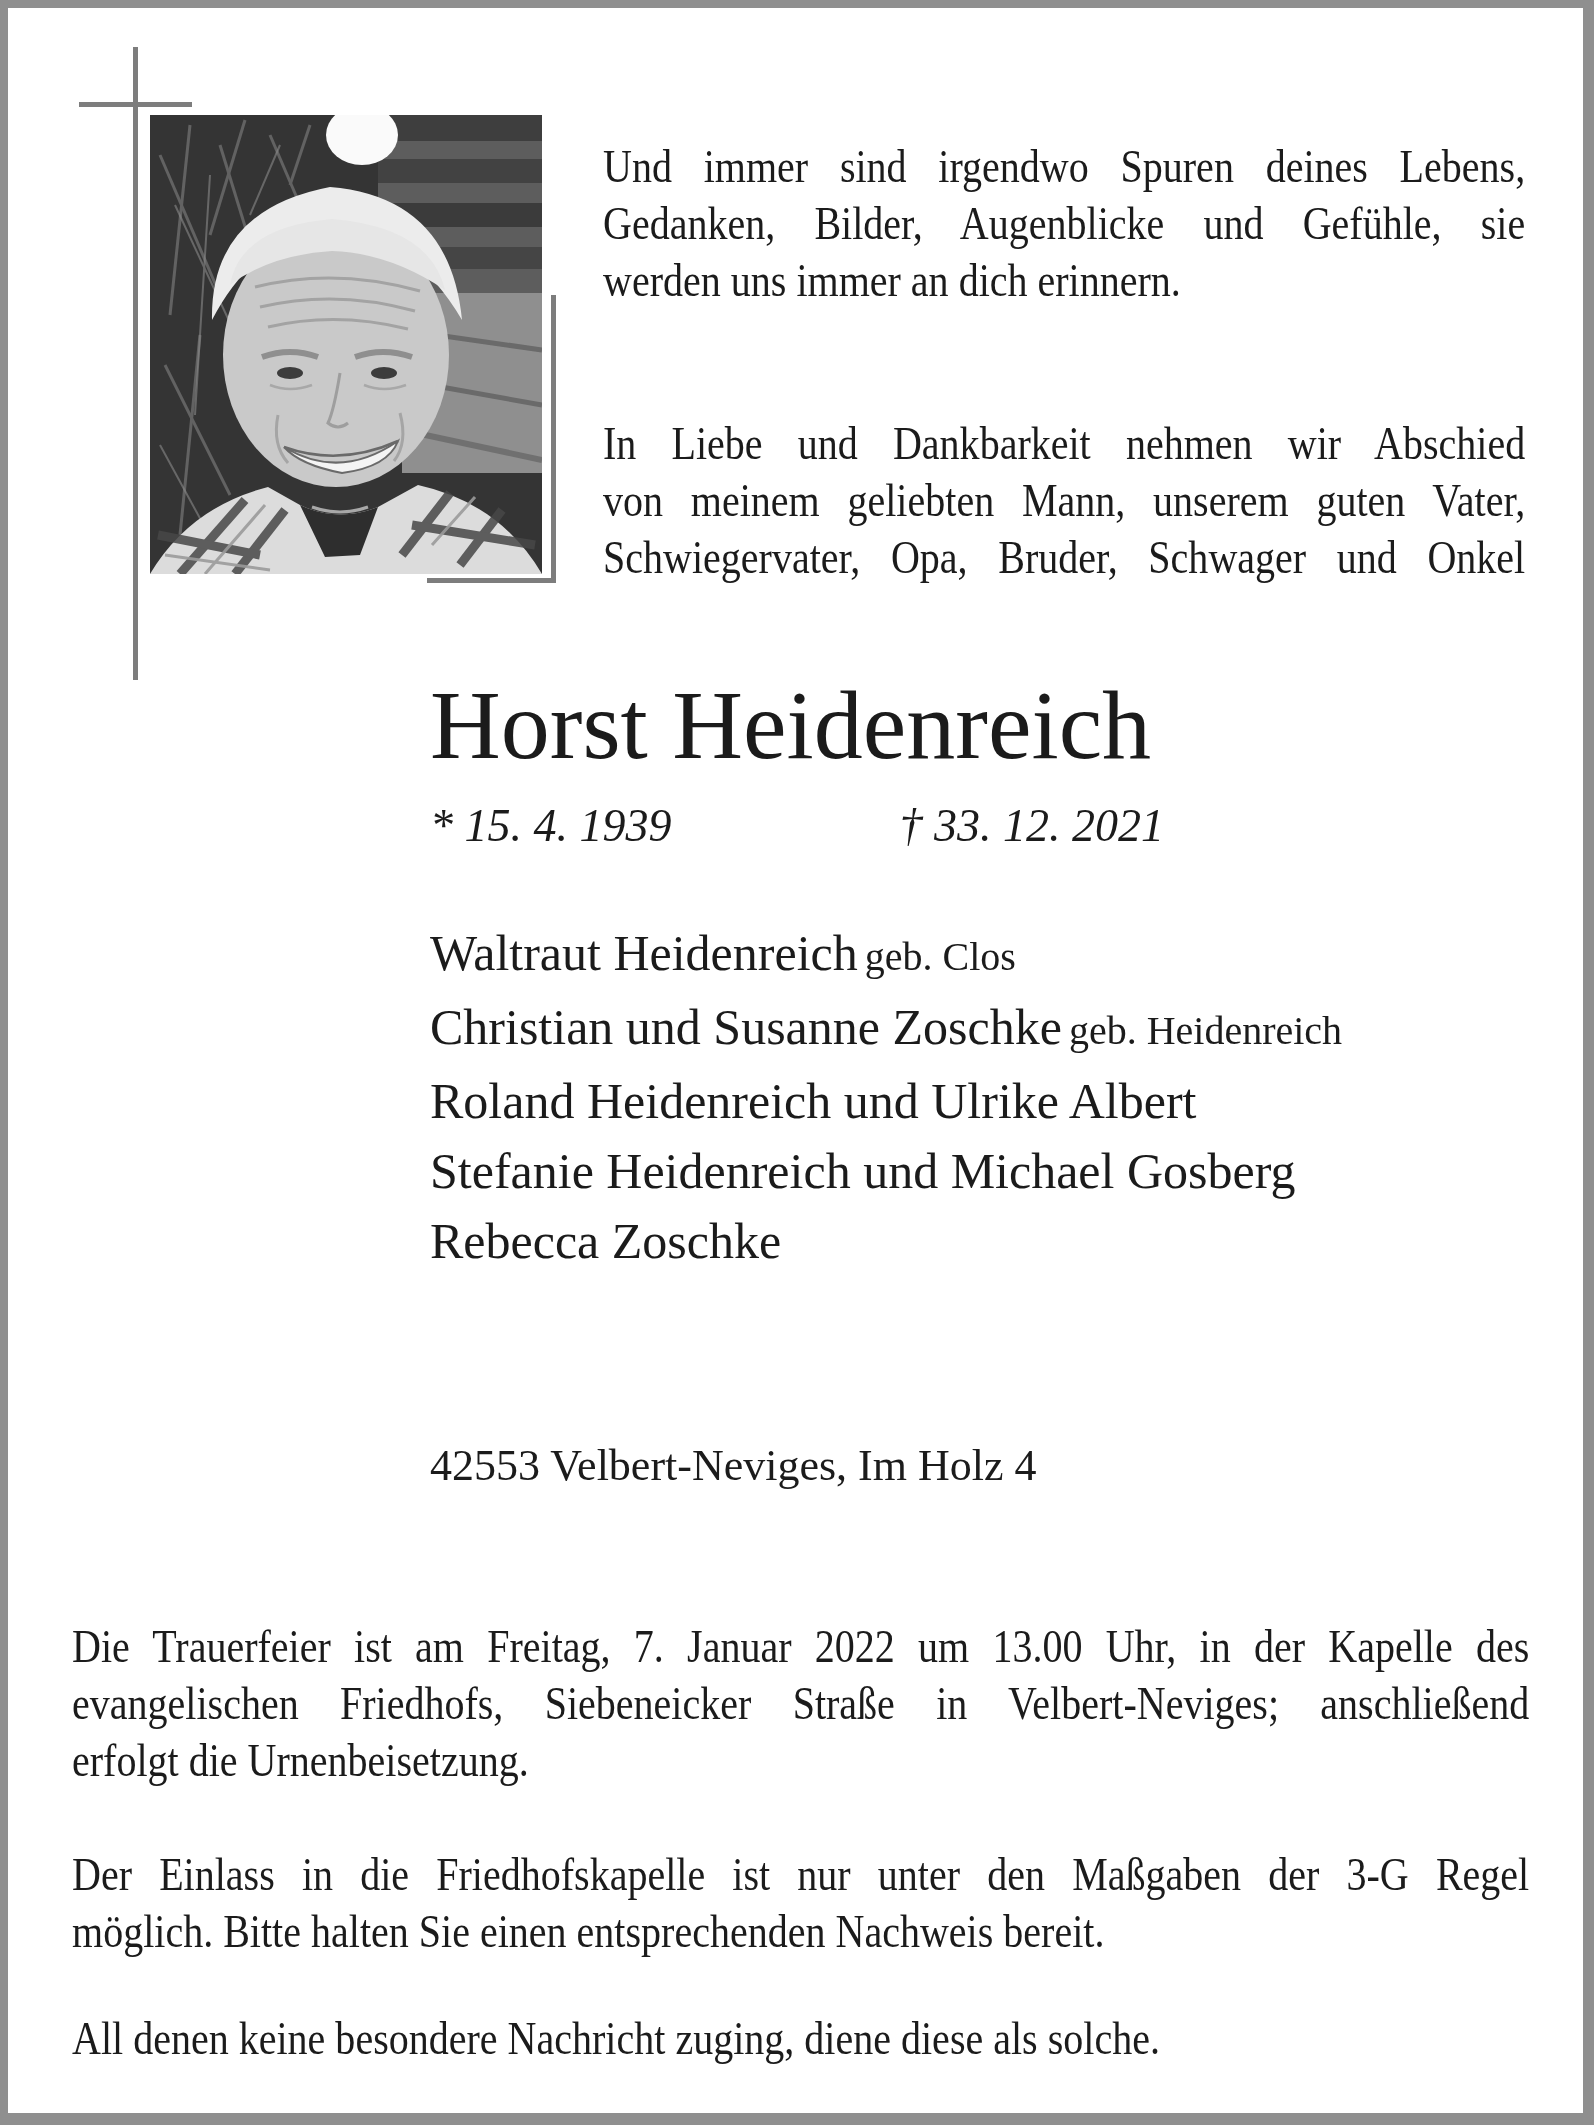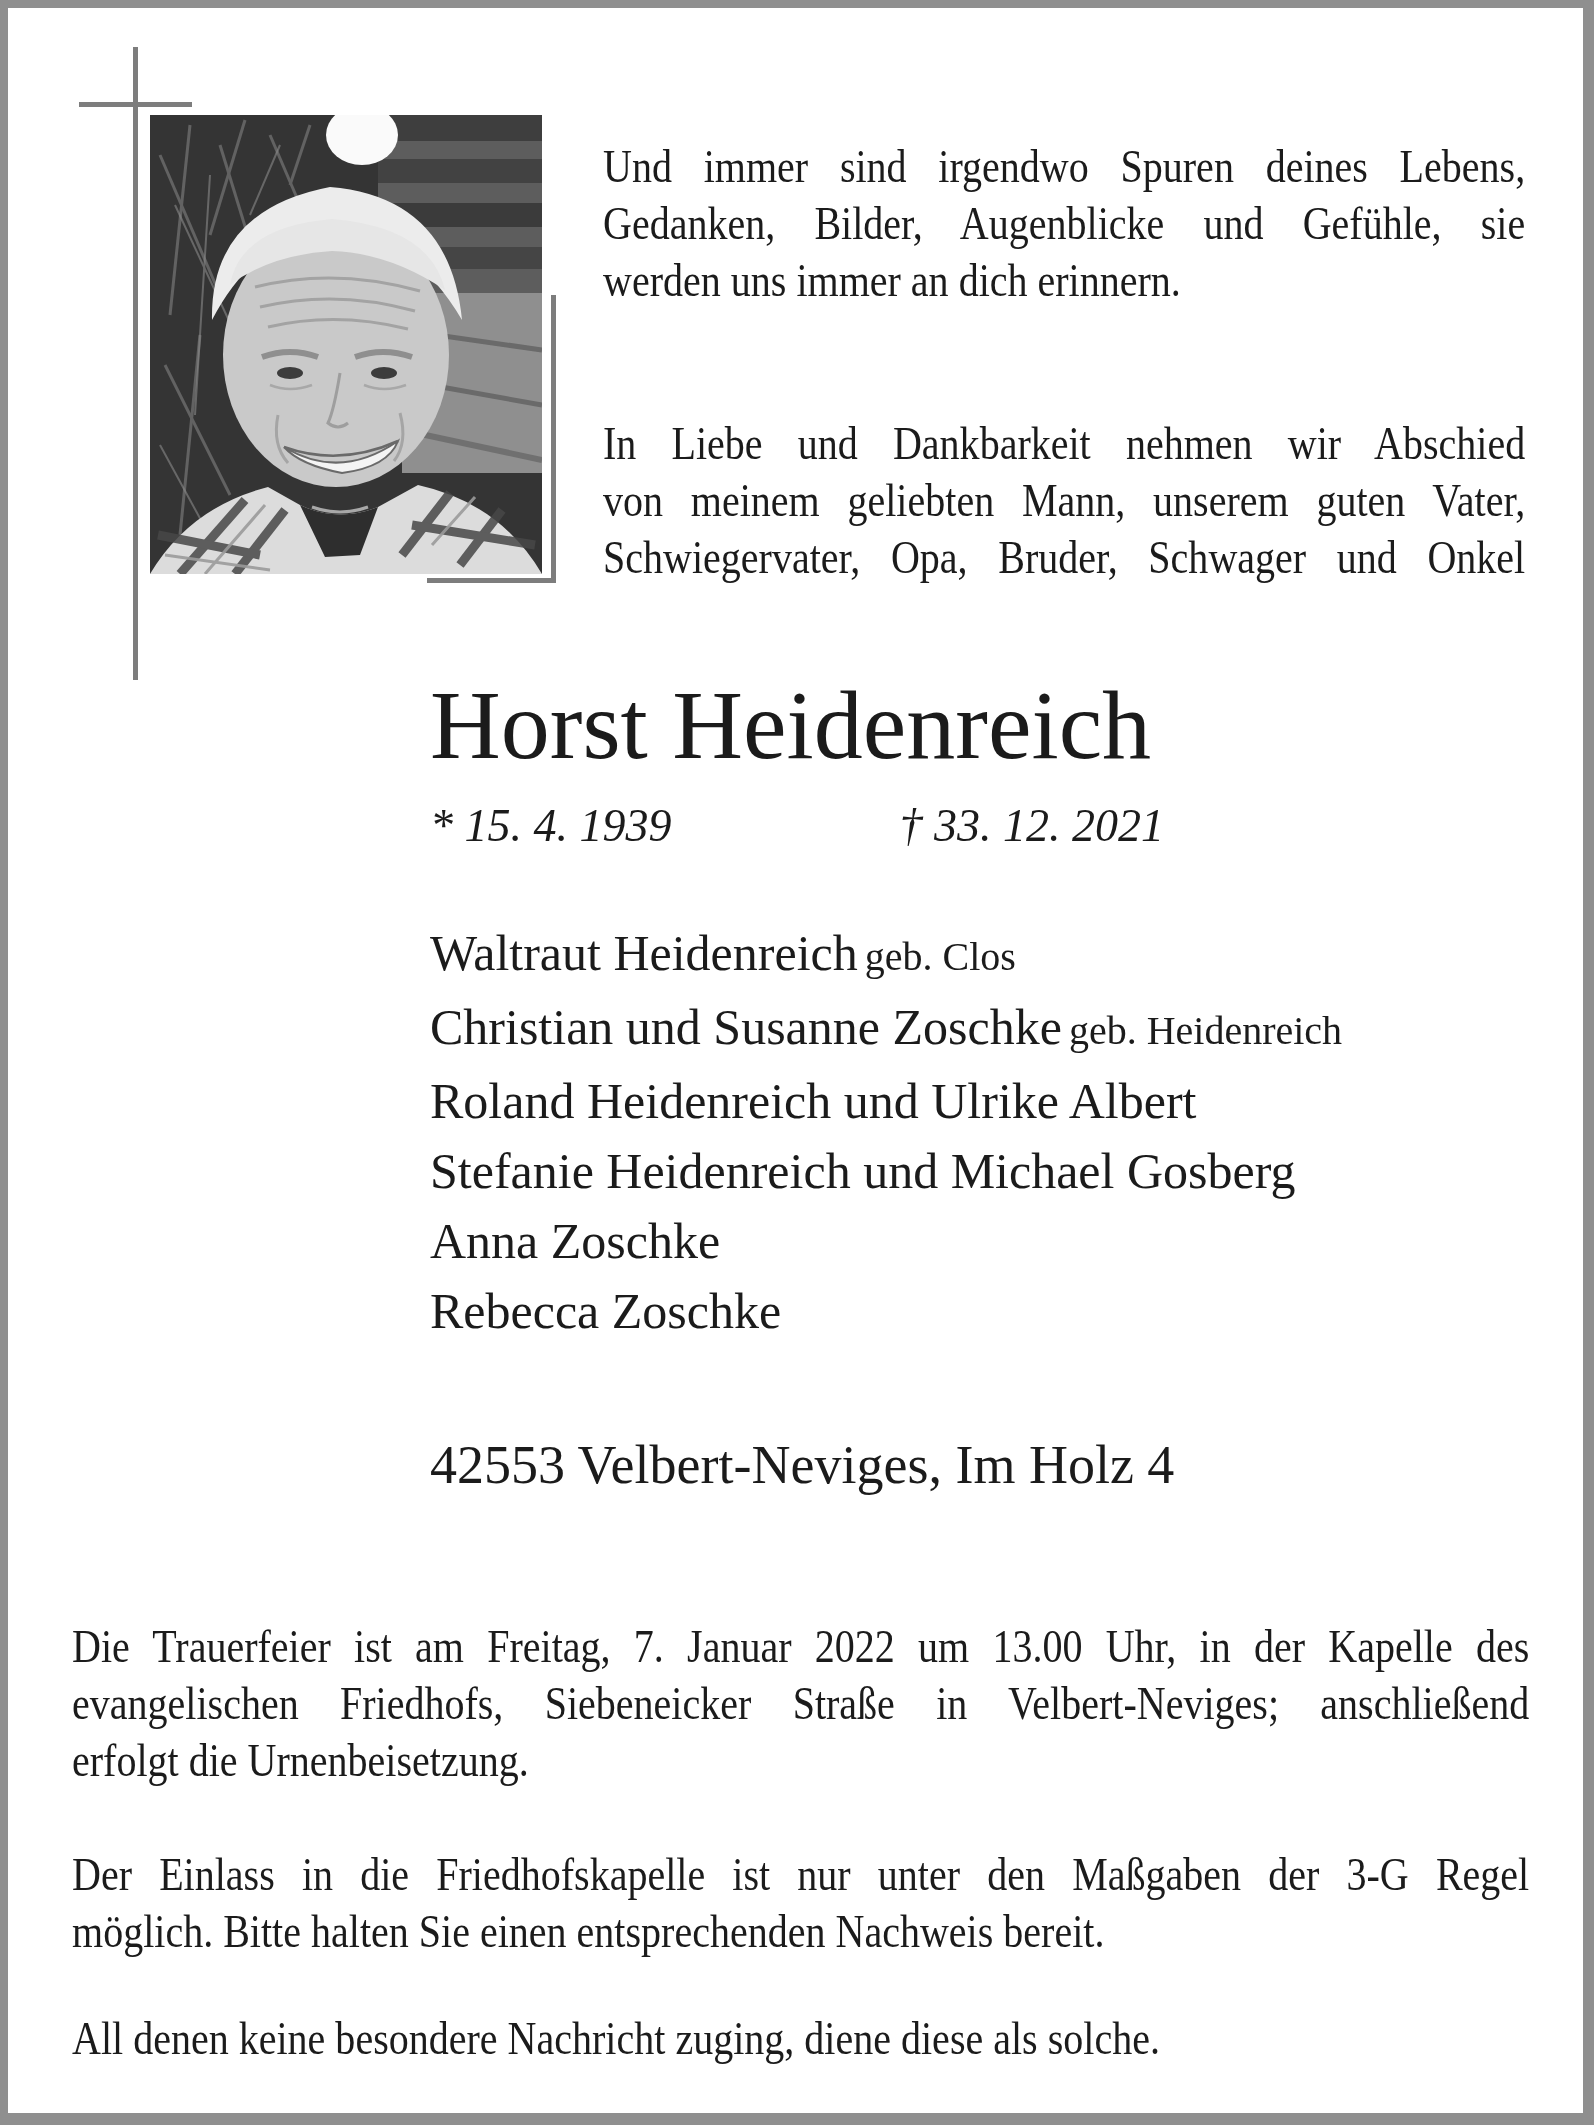--- a/index.html
+++ b/index.html
@@ -37,21 +37,21 @@
   .admission-block{left:64px;top:1838px;width:1675px;}
   .note-block{left:64px;top:2002px;width:1675px;}
   .tline{text-align:justify;height:57px;overflow:hidden;}
   .tline.stretch::after{content:"";display:inline-block;width:100%;height:0;}
   .name{left:422px;top:667px;font-size:98px;line-height:100px;white-space:nowrap;}
   .dates{left:422px;top:789px;width:734px;display:flex;justify-content:space-between;
          font-size:46px;line-height:57px;white-space:nowrap;font-style:italic;}
   .mourners{left:422px;top:910px;font-size:50px;line-height:70px;}
   .mourner-row{white-space:nowrap;}
   .mourner-suffix{font-size:40px;margin-left:7px;}
-  .address{left:422px;top:1429px;font-size:54px;line-height:57px;white-space:nowrap;}
+  .address{left:422px;top:1429px;font-size:44px;line-height:57px;white-space:nowrap;}
 </style>
 </head>
 <body>
 
 <div class="page">
 
   <div class="abs cross-v"></div>
   <div class="abs cross-h"></div>
 
   <div class="abs photo">
@@ -159,21 +159,20 @@
   <div class="abs dates">
     <span>* 15. 4. 1939</span>
     <span>† 33. 12. 2021</span>
   </div>
 
   <div class="abs mourners">
       <div class="mourner-row"><span class="mourner-name">Waltraut Heidenreich</span><span class="mourner-suffix">geb. Clos</span></div>
       <div class="mourner-row"><span class="mourner-name">Christian und Susanne Zoschke</span><span class="mourner-suffix">geb. Heidenreich</span></div>
       <div class="mourner-row"><span class="mourner-name">Roland Heidenreich und Ulrike Albert</span></div>
       <div class="mourner-row"><span class="mourner-name">Stefanie Heidenreich und Michael Gosberg</span></div>
-      <div class="mourner-row"><span class="mourner-name">Anna Zoschke</span></div>
       <div class="mourner-row"><span class="mourner-name">Rebecca Zoschke</span></div>
     </div>
 
   <div class="abs address">42553 Velbert-Neviges, Im Holz 4</div>
 
   <div class="abs tblock service-block">
       <div class="tline stretch">Die Trauerfeier ist am Freitag, 7. Januar 2022 um 13.00 Uhr, in der Kapelle des</div>
       <div class="tline stretch">evangelischen Friedhofs, Siebeneicker Straße in Velbert-Neviges; anschließend</div>
       <div class="tline">erfolgt die Urnenbeisetzung.</div>
     </div>

